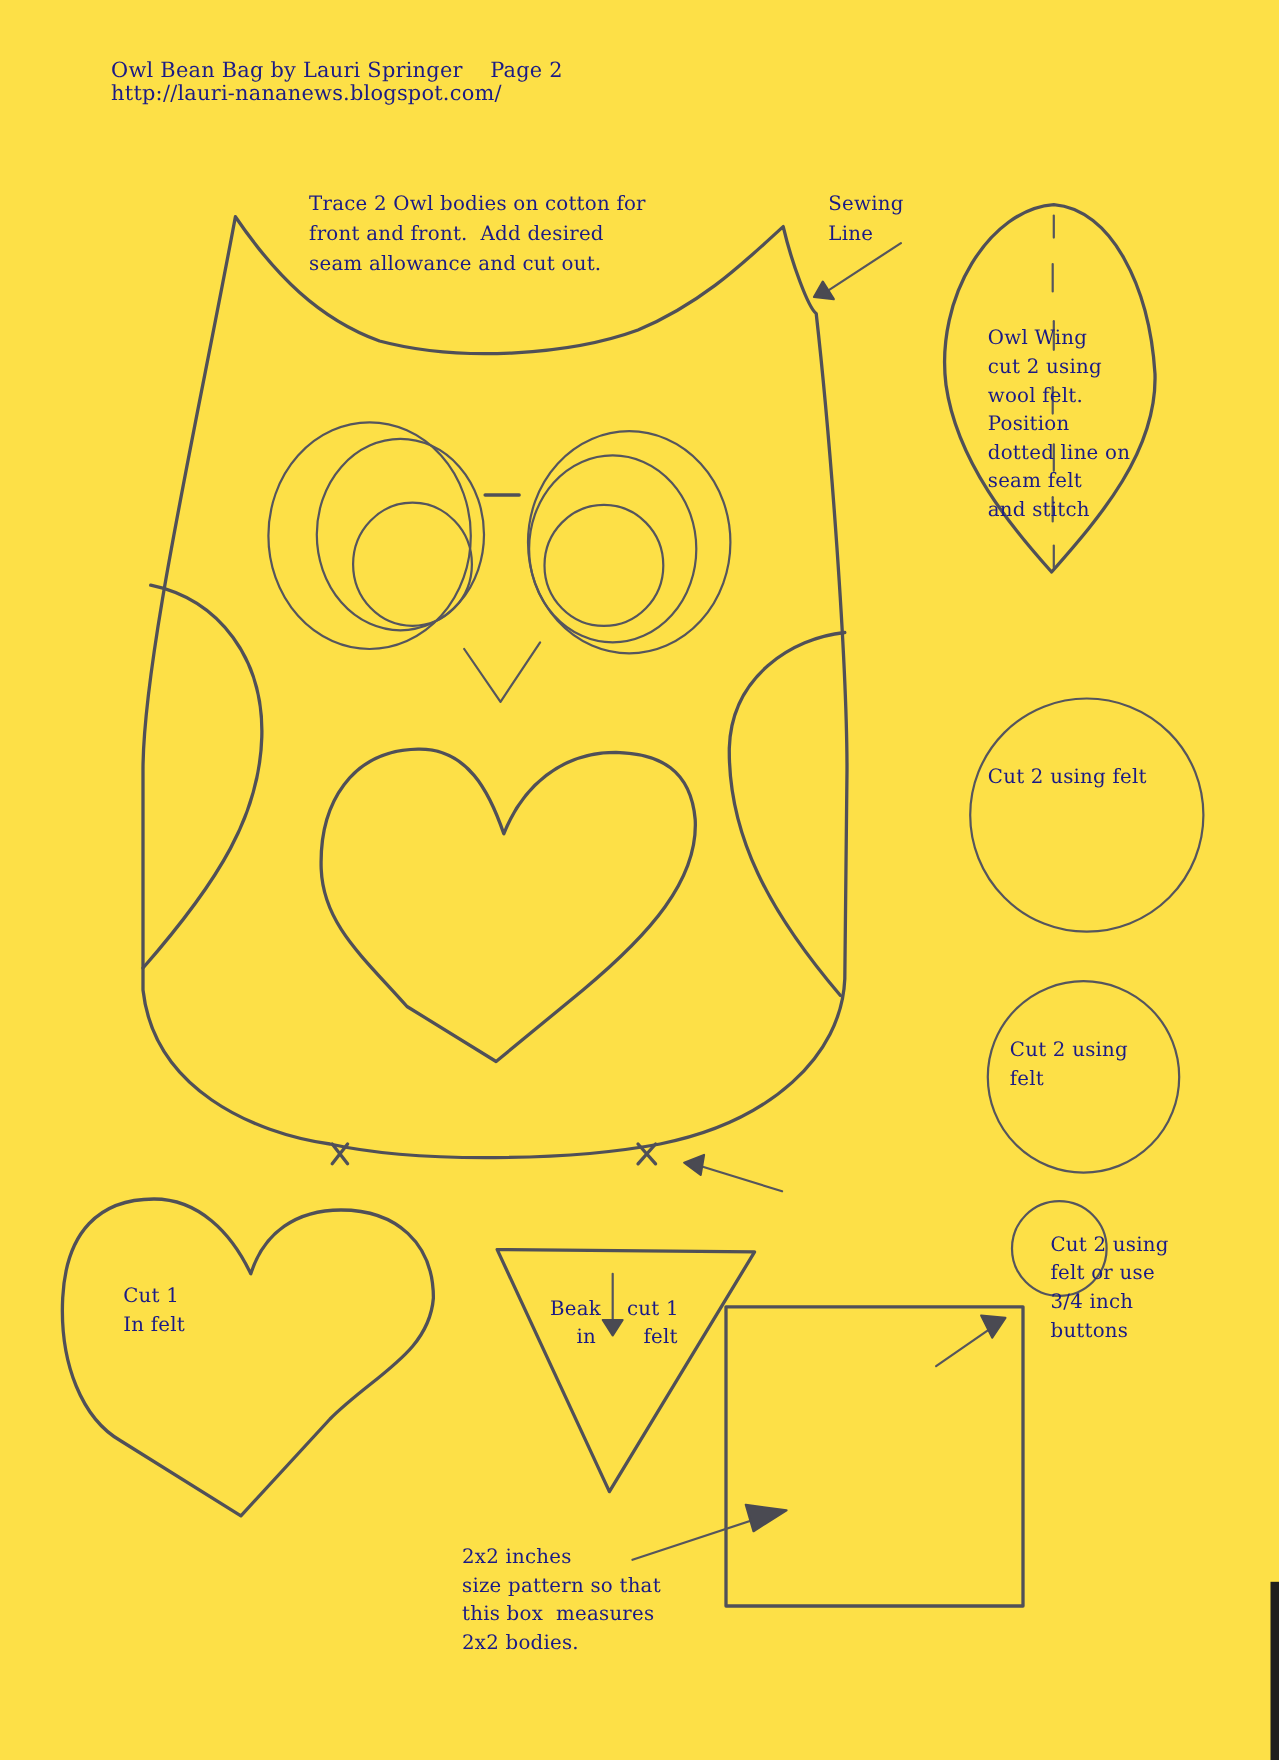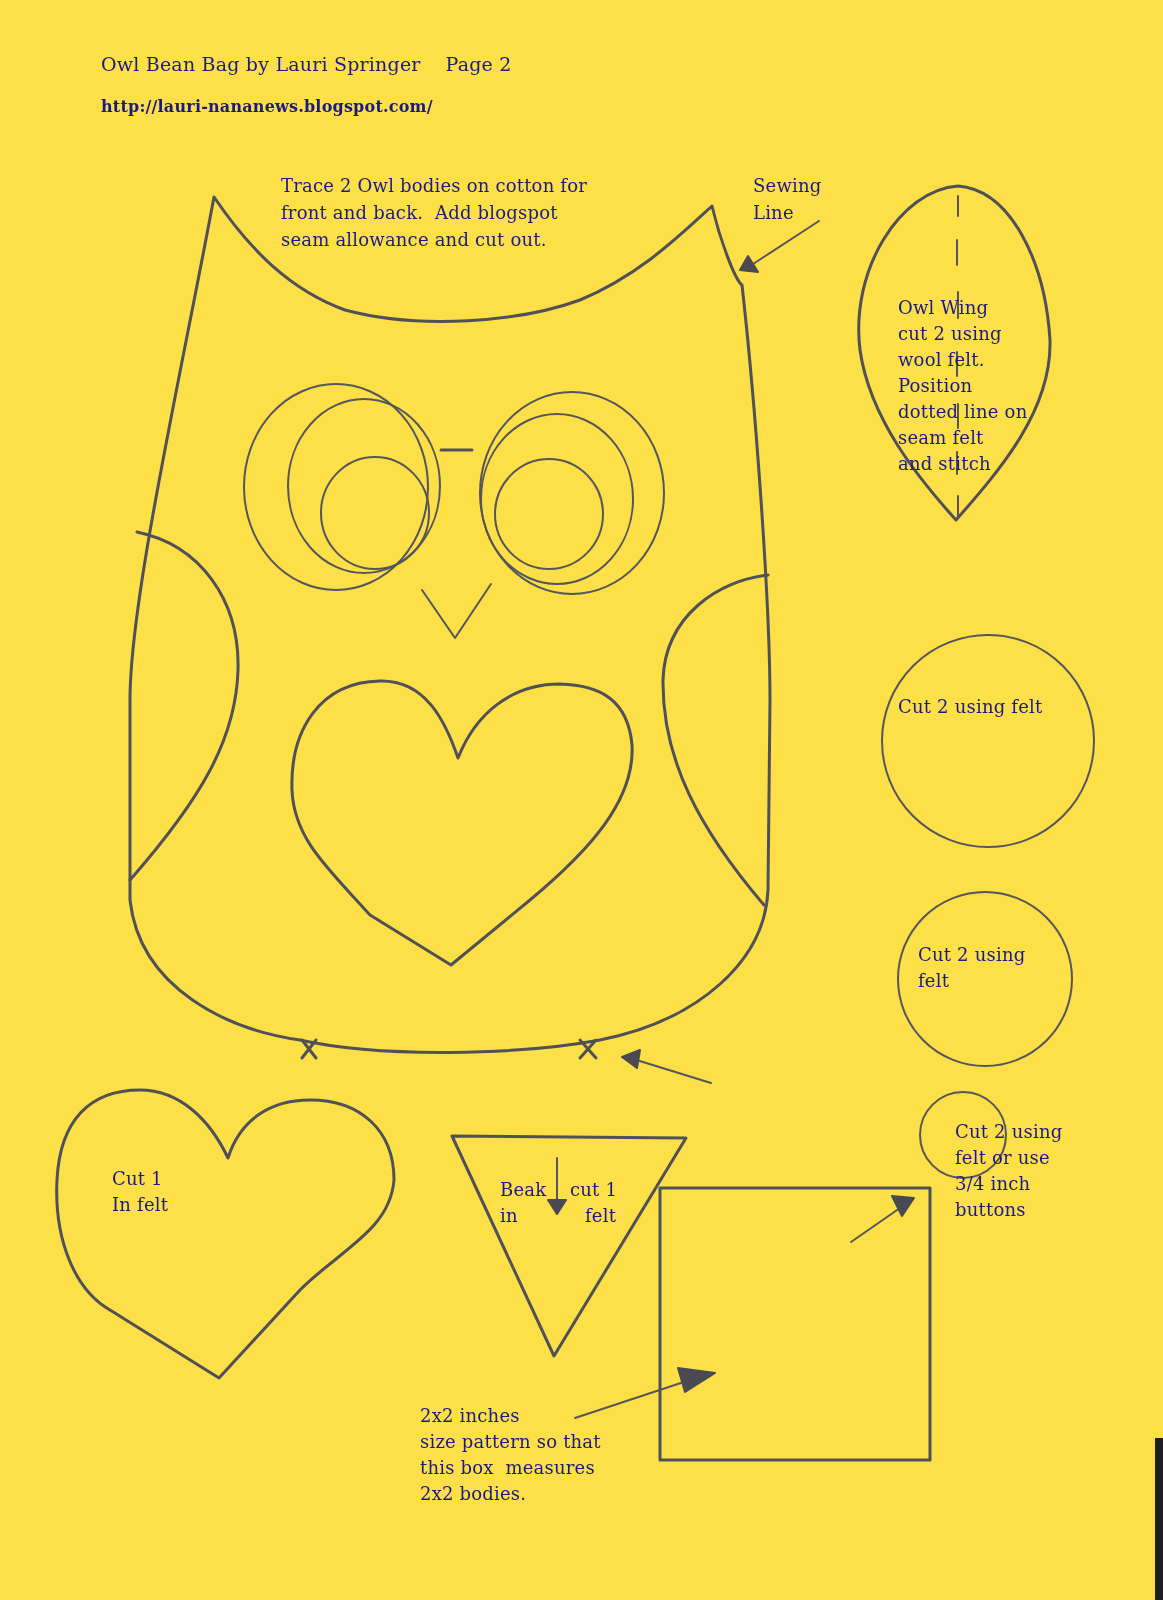--- a/index.html
+++ b/index.html
@@ -109,25 +109,25 @@
     <rect class="ink" x="660" y="1188" width="270" height="272"></rect>
 
     <line class="ink-thin" x1="575" y1="1418" x2="690" y2="1380"></line>
     <path class="ink-fill" d="M 678 1368 L 715 1373 L 685 1392 Z"></path>
 
     <line class="ink-thin" x1="851" y1="1242" x2="900" y2="1208"></line>
     <path class="ink-fill" d="M 892 1196 L 914 1198 L 902 1216 Z"></path>
   </svg>
 
   <div class="txt" style="left:101px; top:51px; font-size:19px;">Owl Bean Bag by Lauri Springer    Page 2</div>
-  <div class="txt" style="left:101px; top:94px; font-size:16px;font-weight:bold;">http://lauri-nananews.blogspot.com/</div>
+  <div class="txt" style="left:101px; top:72px; font-size:19px;">http://lauri-nananews.blogspot.com/</div>
 
   <div>
     <div class="txt" style="left:281px; top:173px;">Trace 2 Owl bodies on cotton for</div>
-    <div class="txt" style="left:281px; top:200px;">front and back.  Add blogspot</div>
+    <div class="txt" style="left:281px; top:200px;">front and front.  Add desired</div>
     <div class="txt" style="left:281px; top:227px;">seam allowance and cut out.</div>
   </div>
 
   <div>
     <div class="txt" style="left:753px; top:173px;">Sewing</div>
     <div class="txt" style="left:753px; top:200px;">Line</div>
   </div>
 
   <div>
     <div class="txt" style="left:898px; top:295px;text-align:center;">Owl Wing</div>
@@ -154,21 +154,21 @@
   </div>
 
   <div>
     <div class="txt" style="left:112px; top:1166px;">Cut 1</div>
     <div class="txt" style="left:112px; top:1192px;">In felt</div>
   </div>
 
   <div>
     <div class="txt" style="left:500px; top:1177px;">Beak</div>
     <div class="txt" style="left:570px; top:1177px;">cut 1</div>
-    <div class="txt" style="left:500px; top:1203px;">in</div>
+    <div class="txt" style="left:524px; top:1203px;">in</div>
     <div class="txt" style="left:585px; top:1203px;">felt</div>
   </div>
 
   <div>
     <div class="txt" style="left:420px; top:1403px;">2x2 inches</div>
     <div class="txt" style="left:420px; top:1429px;">size pattern so that</div>
     <div class="txt" style="left:420px; top:1455px;">this box  measures</div>
     <div class="txt" style="left:420px; top:1481px;">2x2 bodies.</div>
   </div>
 

